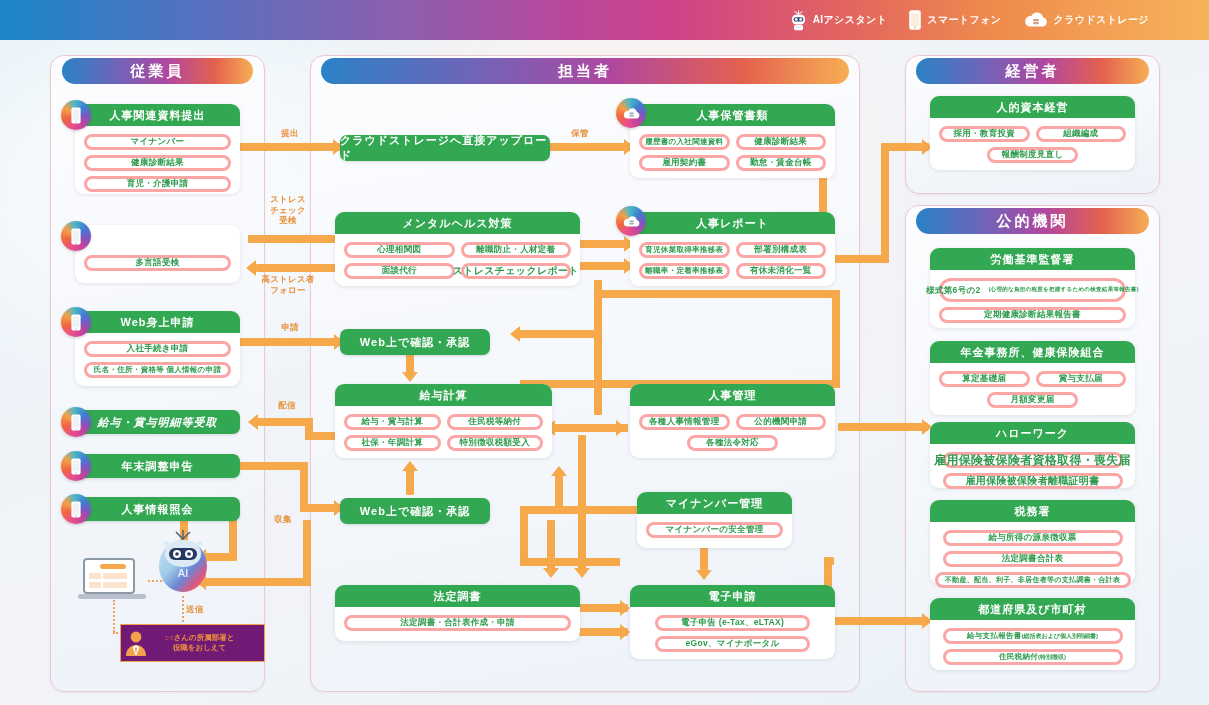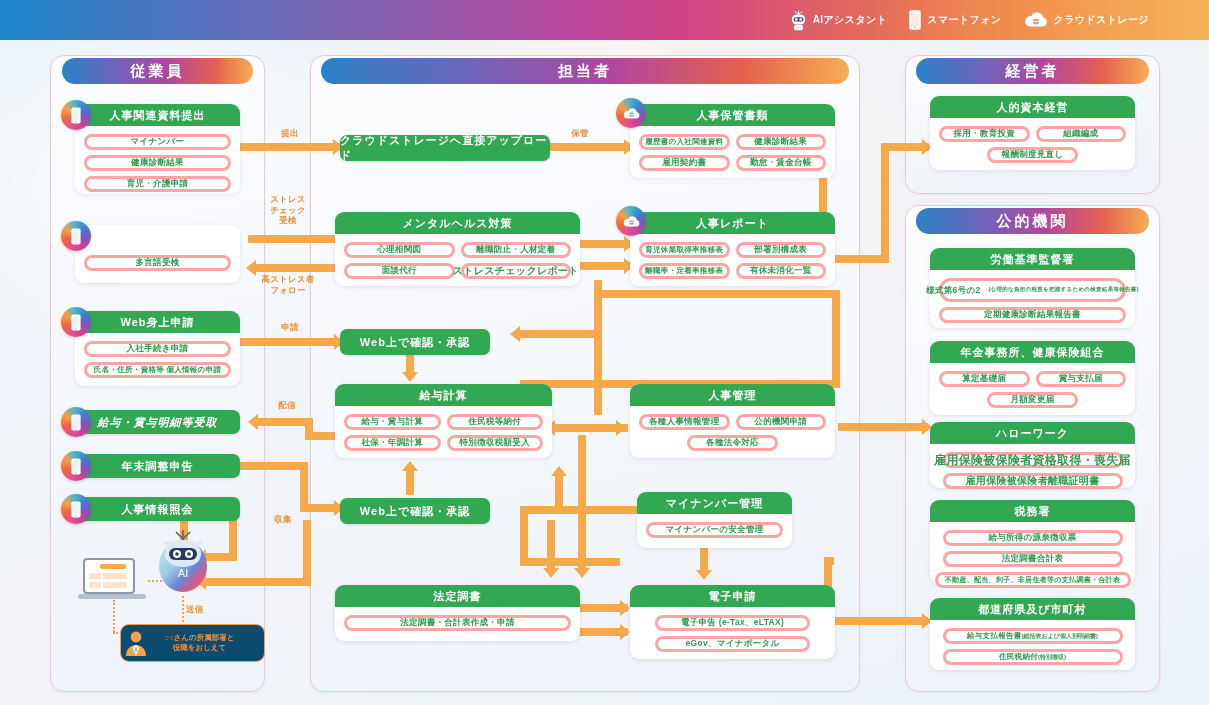--- a/index.html
+++ b/index.html
@@ -86,21 +86,21 @@
   .ah.l{ border-top:8px solid transparent; border-bottom:8px solid transparent; border-right:10px solid #f5a94b; }
   .ah.d{ border-left:8px solid transparent; border-right:8px solid transparent; border-top:10px solid #f5a94b; }
   .ah.u{ border-left:8px solid transparent; border-right:8px solid transparent; border-bottom:10px solid #f5a94b; }
   .flab{ position:absolute; color:#e8913c; font-size:8.5px; font-weight:bold;
          text-align:center; line-height:1.25; letter-spacing:.2px; }
 
   
   .dline{ position:absolute; border-top:2px dotted #f5a15a; }
   .dlinev{ position:absolute; border-left:2px dotted #f5a15a; }
   .bubble{
-    position:absolute; border:1.5px solid #f5a04a; border-radius:9px; background:#0c4a6e;
+    position:absolute; border:1.5px solid #f5a04a; border-radius:0; background:#701a75;
     display:flex; align-items:center; gap:4px; padding:5px 16px 5px 4px;
   }
   .bubble .txt{ color:#ef8f3d; font-size:7.5px; font-weight:bold; line-height:1.35; }
   .laptop{ position:absolute; }
   .robot{ position:absolute; }
 </style>
 </head>
 <body>
 
 <div id="stage">

